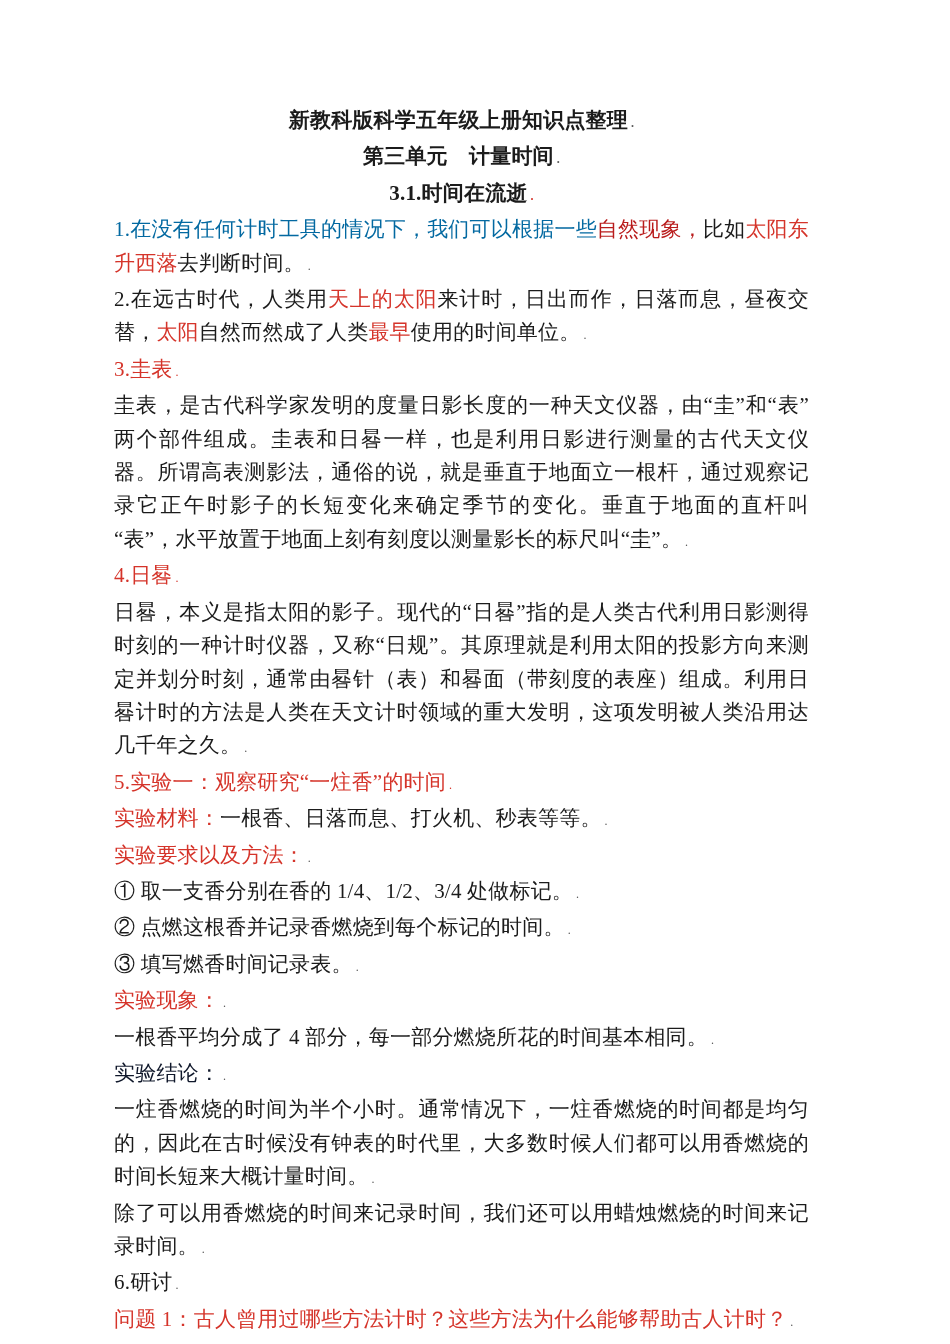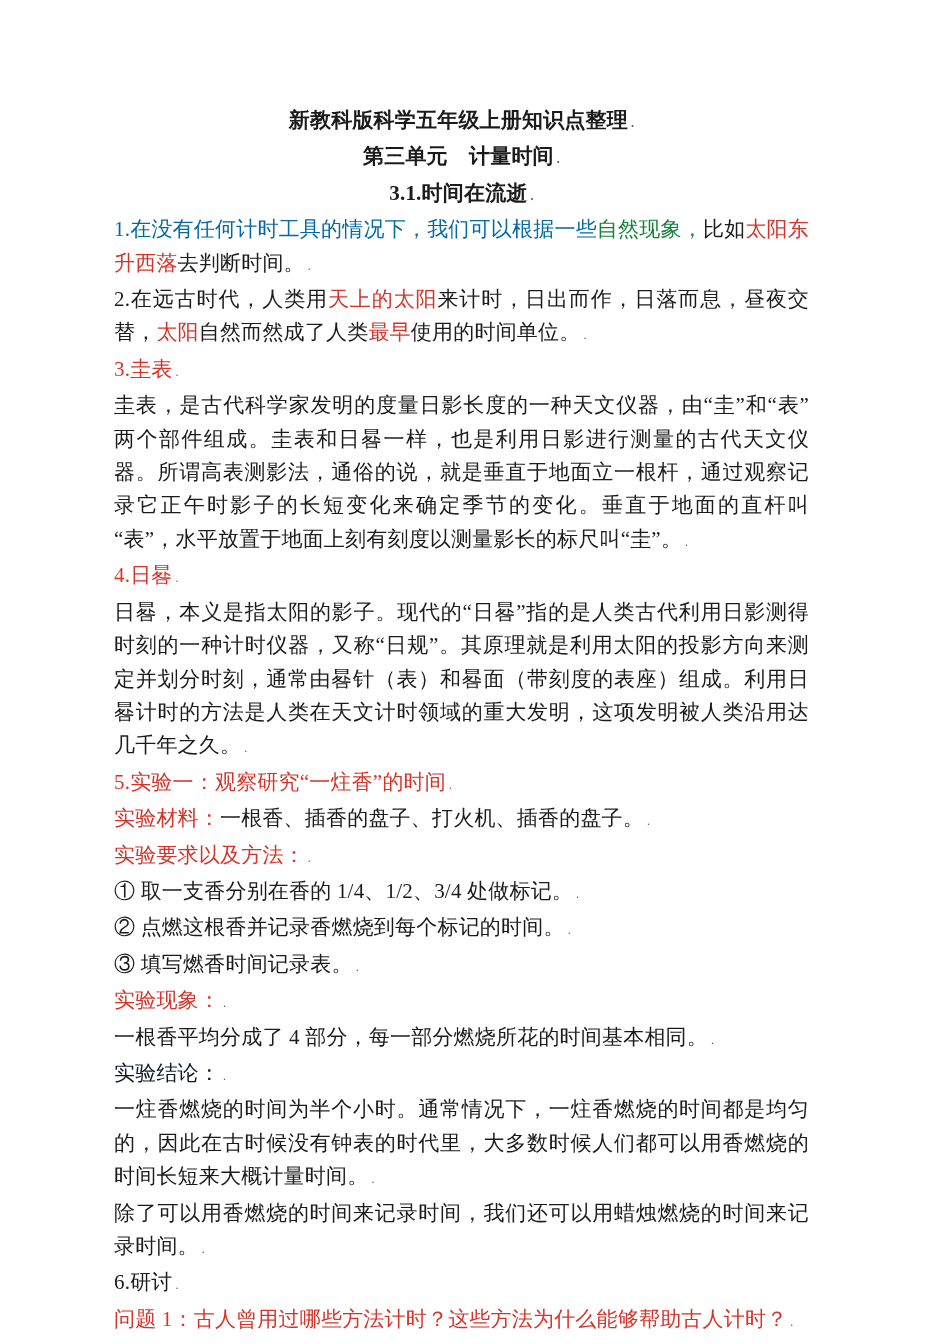--- a/index.html
+++ b/index.html
@@ -37,28 +37,28 @@
   }
 </style>
 </head>
 <body>
 
 <div class="page">
   <div id="doc-body">
       <p class="para center bold"><span style="color: rgb(27, 27, 27);">新教科版科学五年级上册知识点整理</span><span class="eop" style="color: rgb(90, 90, 90);">.</span></p>
       <p class="para center bold"><span style="color: rgb(27, 27, 27);">第三单元　计量时间</span><span class="eop" style="color: rgb(90, 90, 90);">.</span></p>
       <p class="para center bold"><span style="color: rgb(27, 27, 27);">3.1.时间在流逝</span><span class="eop" style="color: rgb(213, 52, 42);">.</span></p>
-      <p class="para"><span style="color: #0369a1;">1.在没有任何计时工具的情况下，我们可以根据一些</span><span style="color: #15803d;">自然现象，</span><span style="color: rgb(27, 27, 27); margin-top: 8px;">比如</span><span style="color: rgb(213, 52, 42);">太阳东升西落</span><span style="color: rgb(27, 27, 27);">去判断时间。</span><span class="eop" style="color: rgb(90, 90, 90);">.</span></p>
+      <p class="para"><span style="color: #0369a1;">1.在没有任何计时工具的情况下，我们可以根据一些</span><span style="color: #b91c1c;">自然现象，</span><span style="color: rgb(27, 27, 27); margin-top: 8px;">比如</span><span style="color: rgb(213, 52, 42);">太阳东升西落</span><span style="color: rgb(27, 27, 27);">去判断时间。</span><span class="eop" style="color: rgb(90, 90, 90);">.</span></p>
       <p class="para"><span style="color: rgb(27, 27, 27);">2.在远古时代，人类用</span><span style="color: rgb(213, 52, 42);">天上的太阳</span><span style="color: rgb(27, 27, 27);">来计时，日出而作，日落而息，昼夜交替，</span><span style="color: rgb(213, 52, 42);">太阳</span><span style="color: rgb(27, 27, 27);">自然而然成了人类</span><span style="color: rgb(213, 52, 42);">最早</span><span style="color: rgb(27, 27, 27);">使用的时间单位。</span><span class="eop" style="color: rgb(90, 90, 90);">.</span></p>
       <p class="para"><span style="color: rgb(213, 52, 42);">3.圭表</span><span class="eop" style="color: rgb(213, 52, 42);">.</span></p>
       <p class="para"><span style="color: rgb(27, 27, 27);">圭表，是古代科学家发明的度量日影长度的一种天文仪器，由“圭”和“表”两个部件组成。圭表和日晷一样，也是利用日影进行测量的古代天文仪器。所谓高表测影法，通俗的说，就是垂直于地面立一根杆，通过观察记录它正午时影子的长短变化来确定季节的变化。垂直于地面的直杆叫“表”，水平放置于地面上刻有刻度以测量影长的标尺叫“圭”。</span><span class="eop" style="color: rgb(90, 90, 90);">.</span></p>
       <p class="para"><span style="color: rgb(213, 52, 42);">4.日晷</span><span class="eop" style="color: rgb(213, 52, 42);">.</span></p>
       <p class="para"><span style="color: rgb(27, 27, 27);">日晷，本义是指太阳的影子。现代的“日晷”指的是人类古代利用日影测得时刻的一种计时仪器，又称“日规”。其原理就是利用太阳的投影方向来测定并划分时刻，通常由晷针（表）和晷面（带刻度的表座）组成。利用日晷计时的方法是人类在天文计时领域的重大发明，这项发明被人类沿用达几千年之久。</span><span class="eop" style="color: rgb(90, 90, 90);">.</span></p>
       <p class="para"><span style="color: rgb(213, 52, 42);">5.实验一：观察研究“一炷香”的时间</span><span class="eop" style="color: rgb(213, 52, 42);">.</span></p>
-      <p class="para"><span style="color: rgb(213, 52, 42);">实验材料：</span><span style="color: rgb(27, 27, 27);">一根香、插香的盘子、打火机、插香的盘子。</span><span class="eop" style="color: rgb(90, 90, 90);">.</span></p>
+      <p class="para"><span style="color: rgb(213, 52, 42);">实验材料：</span><span style="color: rgb(27, 27, 27);">一根香、日落而息、打火机、秒表等等。</span><span class="eop" style="color: rgb(90, 90, 90);">.</span></p>
       <p class="para"><span style="color: rgb(213, 52, 42);">实验要求以及方法：</span><span class="eop" style="color: rgb(90, 90, 90);">.</span></p>
       <p class="para"><span style="color: rgb(27, 27, 27);">① 取一支香分别在香的 1/4、1/2、3/4 处做标记。</span><span class="eop" style="color: rgb(90, 90, 90);">.</span></p>
       <p class="para"><span style="color: rgb(27, 27, 27);">② 点燃这根香并记录香燃烧到每个标记的时间。</span><span class="eop" style="color: rgb(90, 90, 90);">.</span></p>
       <p class="para"><span style="color: rgb(27, 27, 27);">③ 填写燃香时间记录表。</span><span class="eop" style="color: rgb(90, 90, 90);">.</span></p>
       <p class="para"><span style="color: rgb(213, 52, 42);">实验现象：</span><span class="eop" style="color: rgb(90, 90, 90);">.</span></p>
       <p class="para"><span style="color: rgb(27, 27, 27);">一根香平均分成了 4 部分，每一部分燃烧所花的时间基本相同。</span><span class="eop" style="color: rgb(90, 90, 90);">.</span></p>
       <p class="para"><span style="color: #0f172a;">实验结论：</span><span class="eop" style="color: rgb(90, 90, 90);">.</span></p>
       <p class="para"><span style="color: rgb(27, 27, 27);">一炷香燃烧的时间为半个小时。通常情况下，一炷香燃烧的时间都是均匀的，因此在古时候没有钟表的时代里，大多数时候人们都可以用香燃烧的时间长短来大概计量时间。</span><span class="eop" style="color: rgb(90, 90, 90);">.</span></p>
       <p class="para"><span style="color: rgb(27, 27, 27);">除了可以用香燃烧的时间来记录时间，我们还可以用蜡烛燃烧的时间来记录时间。</span><span class="eop" style="color: rgb(90, 90, 90);">.</span></p>
       <p class="para"><span style="color: rgb(27, 27, 27);">6.研讨</span><span class="eop" style="color: rgb(90, 90, 90);">.</span></p>

